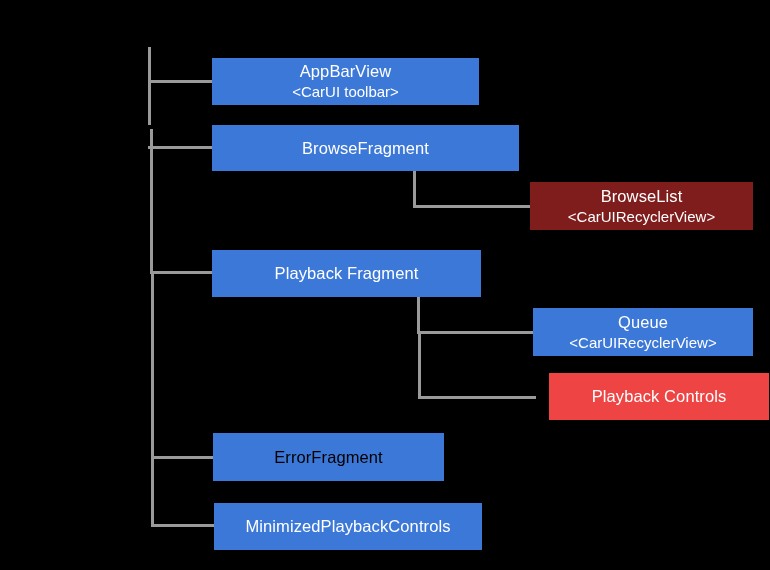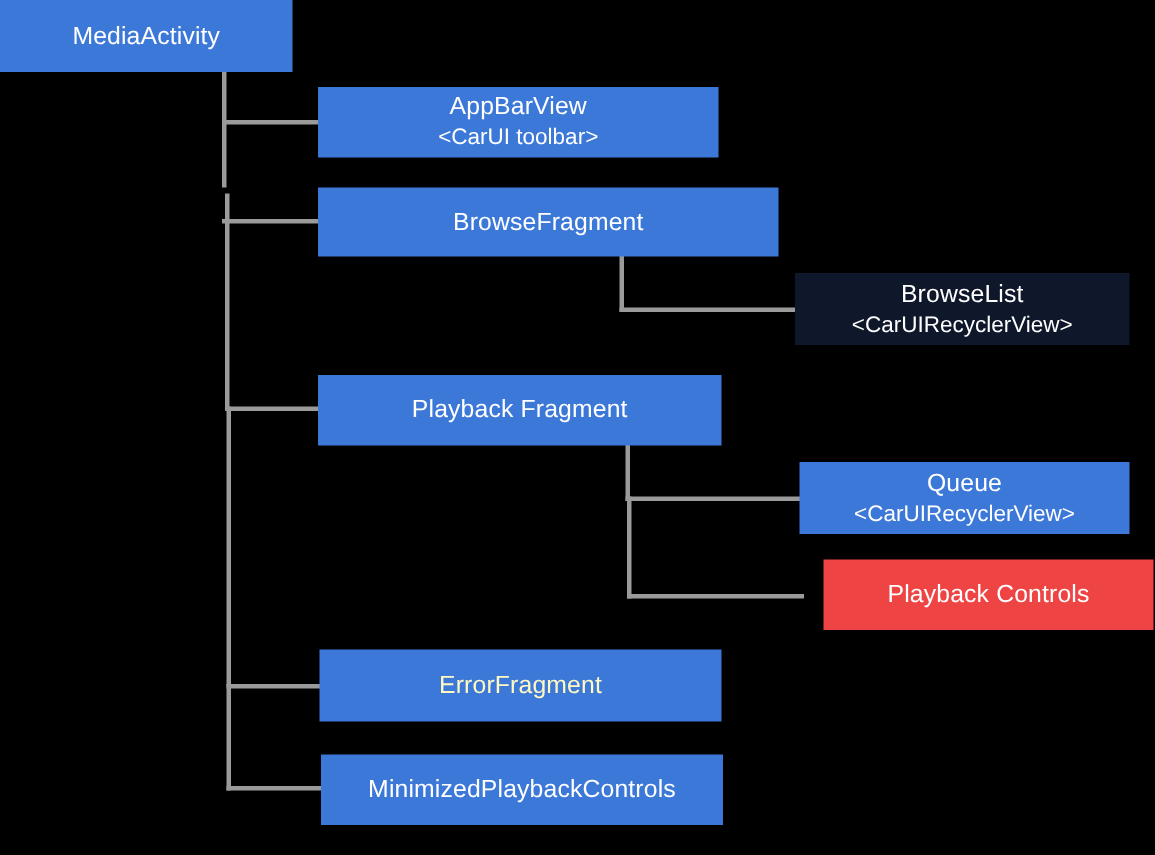--- a/index.html
+++ b/index.html
@@ -69,43 +69,40 @@
     <div class="edge v" style="left: 151px; top: 271px; background: rgb(154, 154, 154); height: 186px;"></div>
     <div class="edge h" style="left: 151px; top: 456px; background: rgb(154, 154, 154); width: 63px;"></div>
     <div class="edge v" style="left: 151px; top: 456px; background: rgb(154, 154, 154); height: 71px;"></div>
     <div class="edge h" style="left: 151px; top: 524px; background: rgb(154, 154, 154); width: 63px;"></div>
     <div class="edge v" style="left: 413px; top: 170px; background: rgb(154, 154, 154); height: 38px;"></div>
     <div class="edge h" style="left: 413px; top: 205px; background: rgb(154, 154, 154); width: 120px;"></div>
     <div class="edge v" style="left: 417px; top: 296px; background: rgb(154, 154, 154); height: 38px;"></div>
     <div class="edge h" style="left: 417px; top: 331px; background: rgb(154, 154, 154); width: 119px;"></div>
     <div class="edge v" style="left: 418px; top: 331px; background: rgb(154, 154, 154); height: 68px;"></div>
     <div class="edge h" style="left: 418px; top: 396px; background: rgb(154, 154, 154); width: 118px;"></div>
-    <div class="node single" style="left: 0px; top: 0px; width: 195px; height: 48px; background: rgb(60, 120, 216); color: rgb(255, 255, 255);">
-      <div class="title">MediaActivity</div>
-    </div>
     <div class="node" style="left: 212px; top: 58px; width: 267px; height: 47px; background: rgb(60, 120, 216); color: rgb(255, 255, 255);">
       <div class="title">AppBarView</div>
       <div class="subtitle">&lt;CarUI toolbar&gt;</div>
     </div>
     <div class="node single" style="left: 212px; top: 125px; width: 307px; height: 46px; background: rgb(60, 120, 216); color: rgb(255, 255, 255);">
       <div class="title">BrowseFragment</div>
     </div>
-    <div class="node" style="left: 530px; top: 182px; width: 223px; height: 48px; background: #0f172a; color: rgb(255, 255, 255);">
+    <div class="node" style="left: 530px; top: 182px; width: 223px; height: 48px; background: #7f1d1d; color: rgb(255, 255, 255);">
       <div class="title">BrowseList</div>
       <div class="subtitle">&lt;CarUIRecyclerView&gt;</div>
     </div>
     <div class="node single" style="left: 212px; top: 250px; width: 269px; height: 47px; background: rgb(60, 120, 216); color: rgb(255, 255, 255);">
       <div class="title">Playback Fragment</div>
     </div>
     <div class="node" style="left: 533px; top: 308px; width: 220px; height: 48px; background: rgb(60, 120, 216); color: rgb(255, 255, 255);">
       <div class="title">Queue</div>
       <div class="subtitle">&lt;CarUIRecyclerView&gt;</div>
     </div>
     <div class="node single" style="left: 533px; top: 373px; width: 220px; height: 47px; background: #ef4444; color: rgb(255, 255, 255); margin-left: 16px;">
       <div class="title">Playback Controls</div>
     </div>
-    <div class="node single" style="left: 213px; top: 433px; width: 268px; height: 48px; background: rgb(60, 120, 216); color: #fef9c3;">
+    <div class="node single" style="left: 213px; top: 433px; width: 231px; height: 48px; background: rgb(60, 120, 216); color: #000000;">
       <div class="title">ErrorFragment</div>
     </div>
     <div class="node single" style="left: 214px; top: 503px; width: 268px; height: 47px; background: rgb(60, 120, 216); color: rgb(255, 255, 255);">
       <div class="title">MinimizedPlaybackControls</div>
     </div>
   </div>
 
 </body></html>

